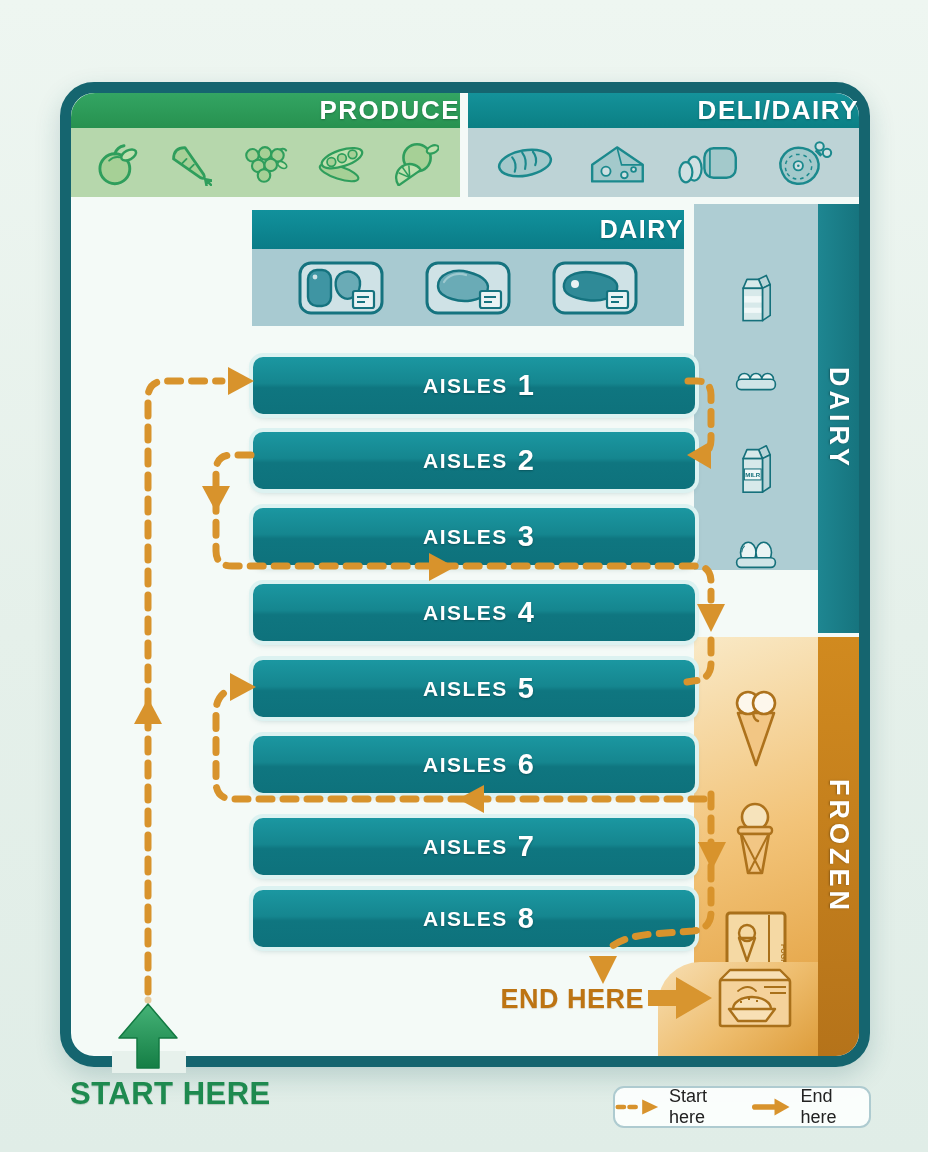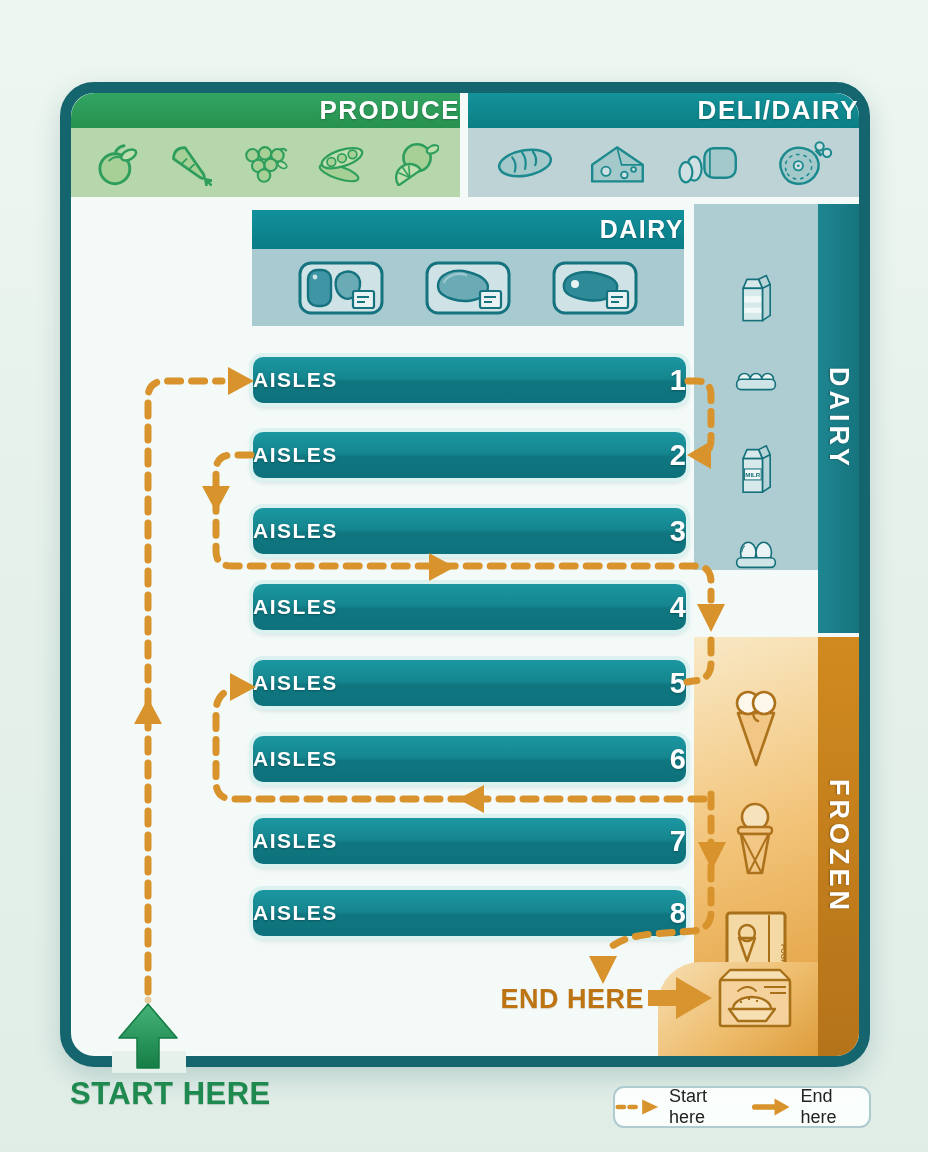--- a/index.html
+++ b/index.html
@@ -9,24 +9,24 @@
   .abs{position:absolute;}
   .store{left:60px;top:82px;width:810px;height:985px;box-sizing:border-box;
          border:11px solid #15656f;border-radius:34px;background:#f4faf7;
          box-shadow:0 10px 26px rgba(25,90,95,.20), inset 0 0 0 1px rgba(255,255,255,.4);}
   .hdr{display:flex;align-items:center;justify-content:flex-end;color:#fff;font-weight:700;
        font-size:26px;letter-spacing:1.5px;text-shadow:0 1px 2px rgba(0,0,0,.25);}
   .band{display:flex;align-items:center;justify-content:space-around;}
   .vstrip{display:flex;align-items:center;justify-content:center;}
   .vtext{writing-mode:vertical-rl;color:#fff;font-weight:700;font-size:27px;letter-spacing:4px;
          text-shadow:0 1px 2px rgba(0,0,0,.28);}
-  .aisle{left:253px;width:433px;height:46px;border-radius:10px;
+  .aisle{left:253px;width:433px;height:57px;border-radius:10px;
          background:linear-gradient(180deg,#1b97a1 0%,#15868f 46%,#0f7680 54%,#0e727c 100%);
          box-shadow:0 0 0 4px #dcf2f1,0 3px 6px rgba(8,70,80,.25);
-         display:flex;align-items:center;justify-content:space-between;color:#fff;}
+         display:flex;align-items:center;justify-content:center;color:#fff;padding-left:9px;}
   .aword{font-weight:700;font-size:21px;letter-spacing:1.5px;text-shadow:0 1px 2px rgba(0,40,45,.4);}
   .anum{font-weight:700;font-size:29px;margin-left:10px;text-shadow:0 1px 2px rgba(0,40,45,.4);}
   .start-text{color:#1e8a4f;font-weight:800;font-size:31px;letter-spacing:.5px;
               text-shadow:0 1px 1px rgba(0,60,30,.2);}
   .end-text{color:#bd7413;font-weight:800;font-size:27px;letter-spacing:.5px;text-align:right;
             text-shadow:0 1px 1px rgba(120,60,0,.2);}
   .legend{left:613px;top:1086px;width:258px;height:42px;box-sizing:border-box;
           background:rgba(253,255,254,.9);border:2px solid #aecbd0;border-radius:11px;
           display:flex;align-items:center;justify-content:center;gap:9px;}
   .legend span{font-size:18px;color:#222;}

